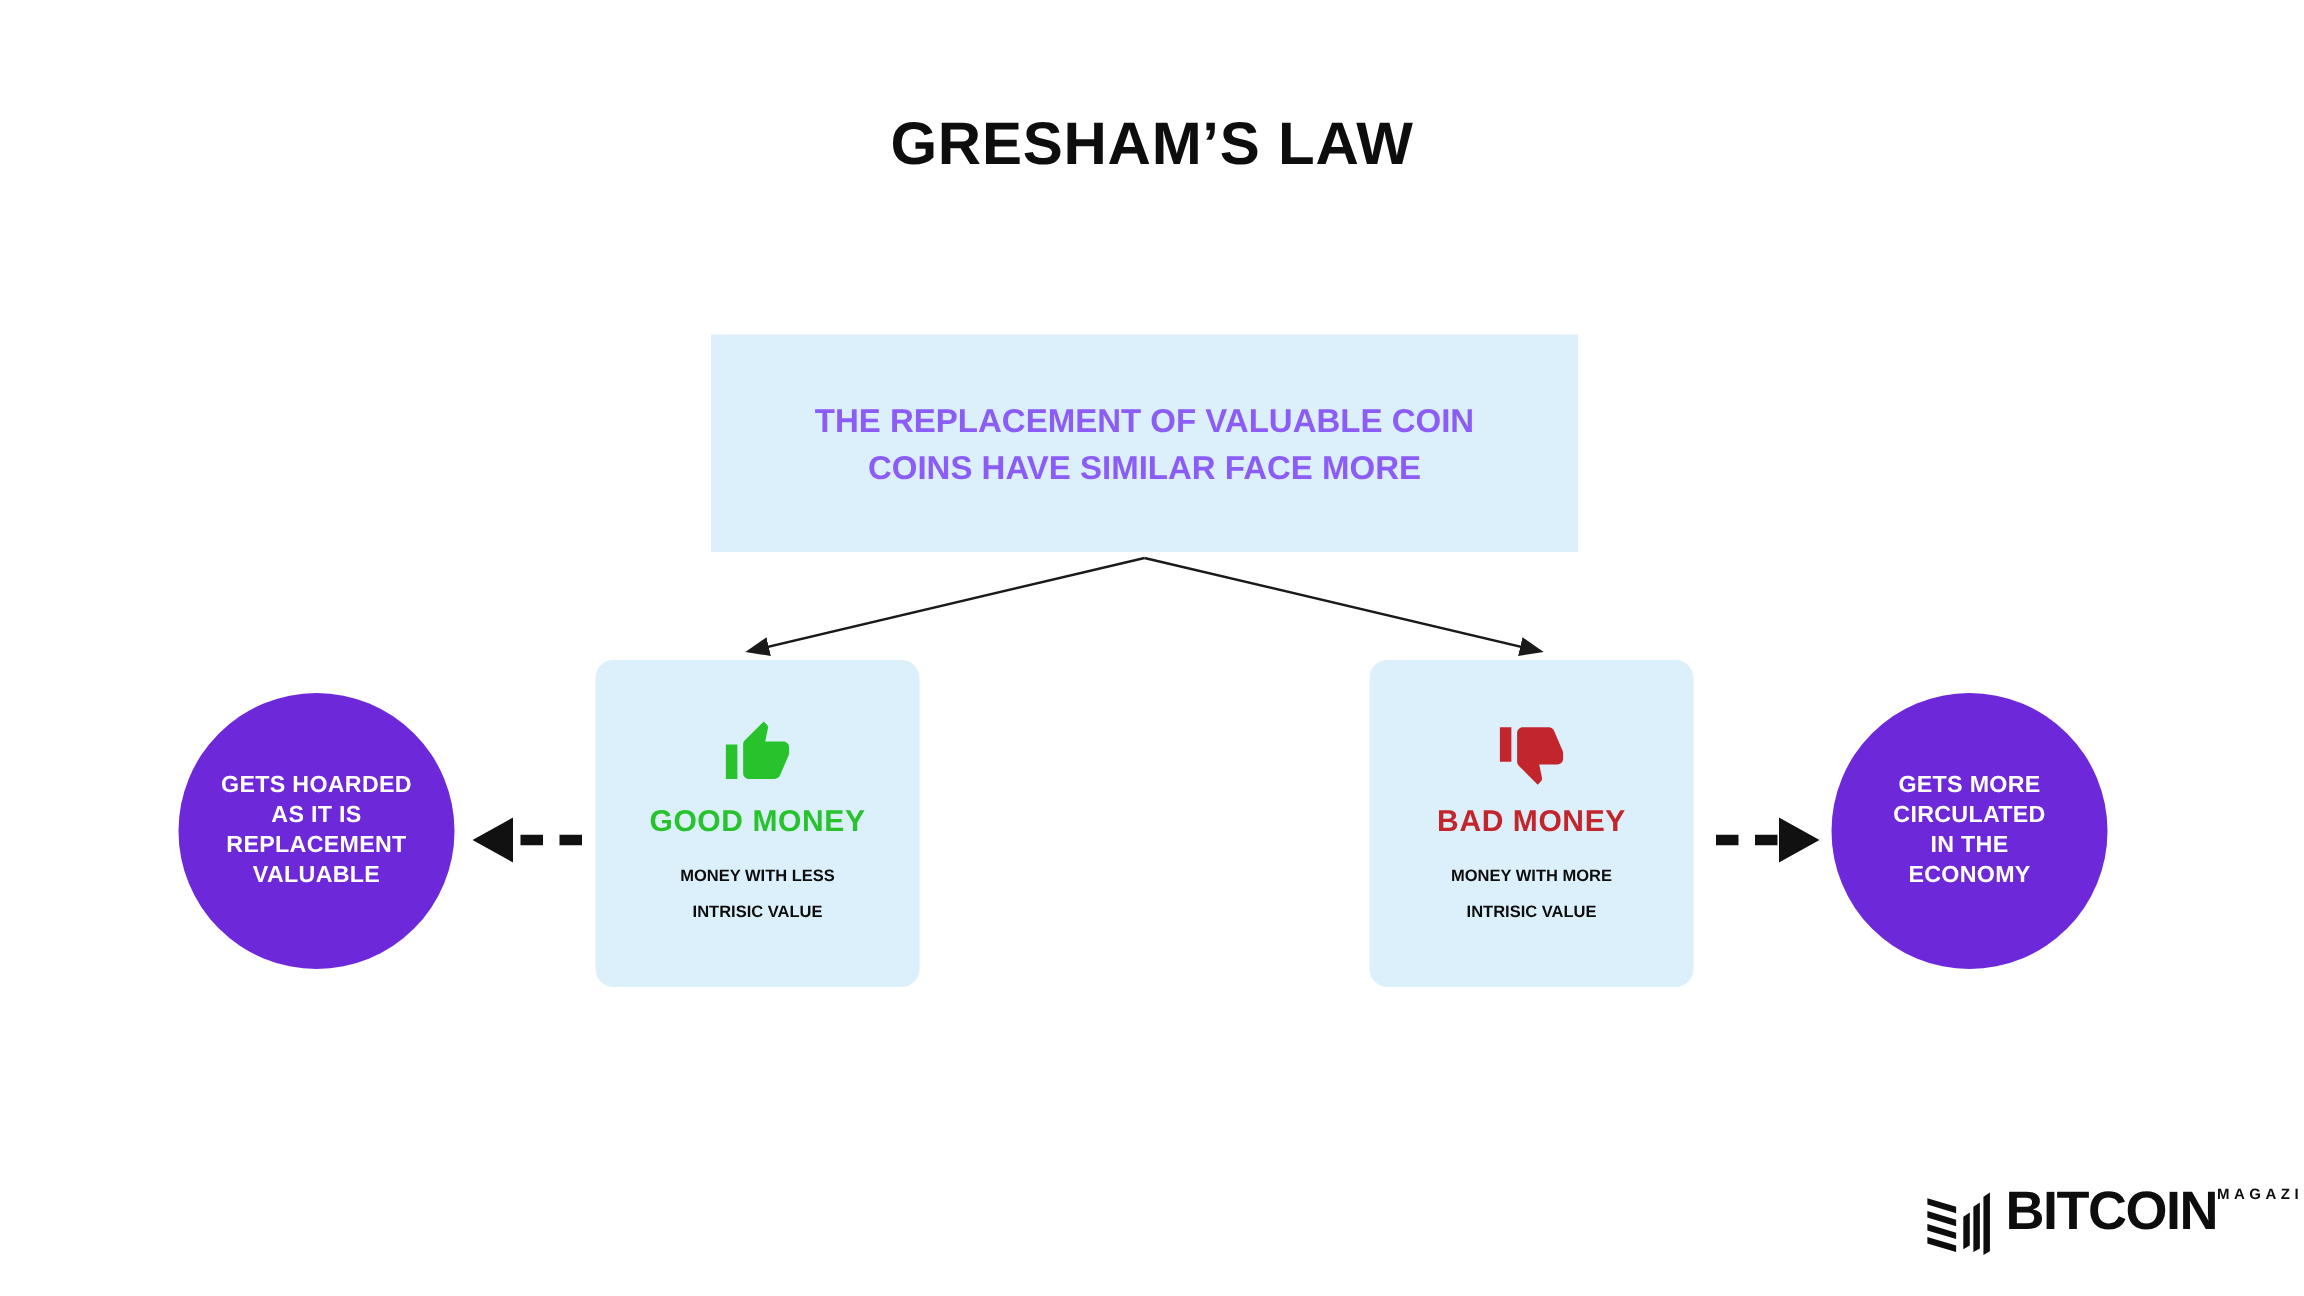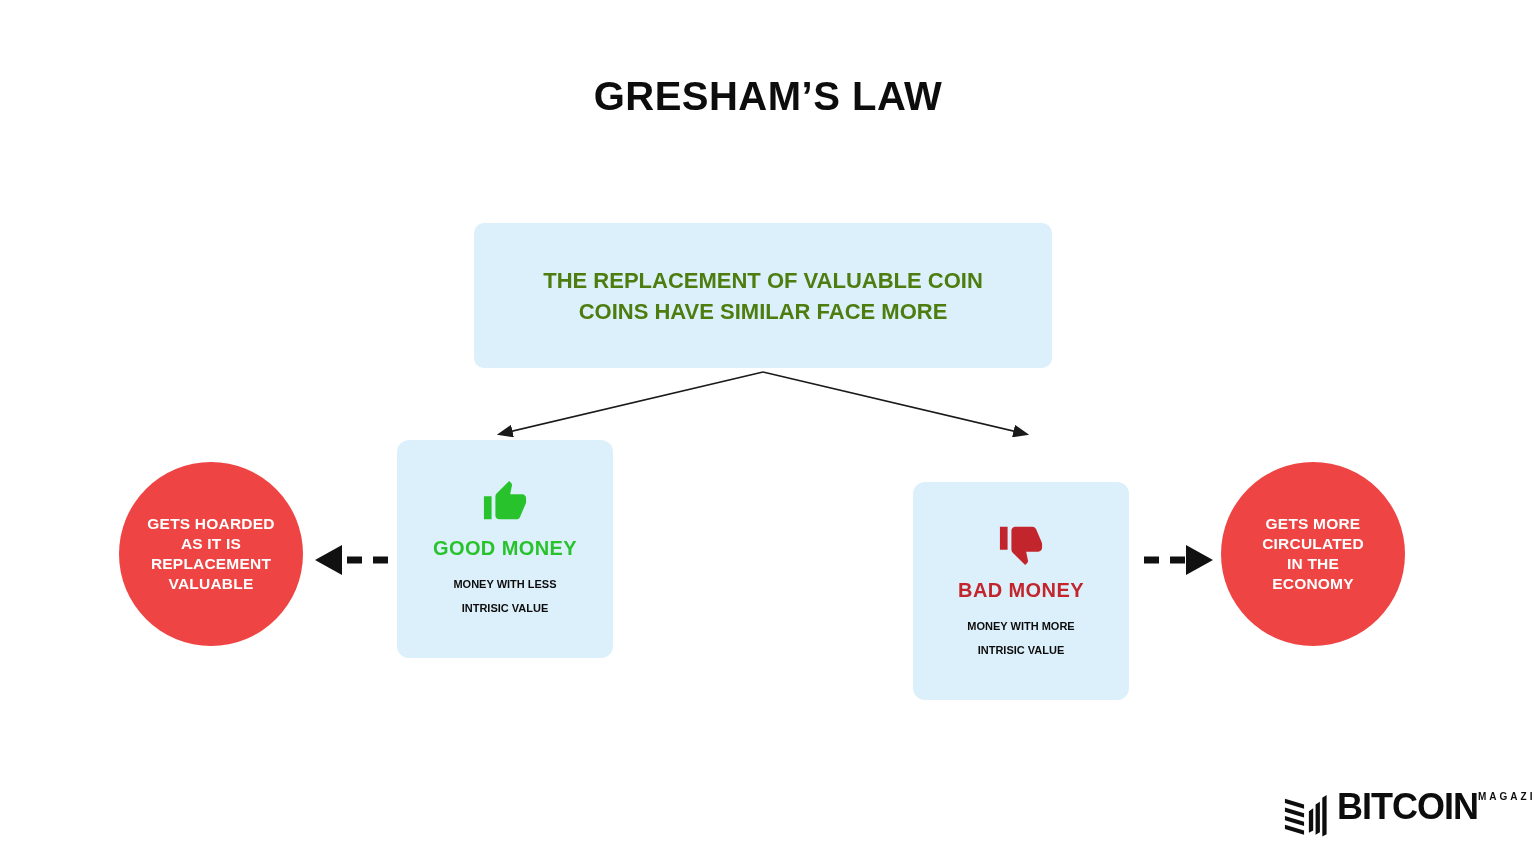--- a/index.html
+++ b/index.html
@@ -9,45 +9,45 @@
   .canvas { position: relative; width: 1244px; height: 864px; background: #fff; }
 
   .title {
     position: absolute; left: 0; top: 74px; width: 1536px;
     text-align: center; font-size: 40px; font-weight: 800;
     letter-spacing: 0.5px; color: #0d0d0d;
   }
 
   .def-box {
     position: absolute; left: 474px; top: 223px; width: 578px; height: 145px;
-    background: #dcf0fb; border-radius: 10px;
+    background: #dcf0fb; border-radius: 0;
     display: flex; flex-direction: column; justify-content: center; align-items: center;
     font-size: 22px; font-weight: 800; line-height: 31px; text-align: center;
-    color: #4d7c0f;
+    color: #8b5cf6;
   }
 
   .overlay { position: absolute; left: 0; top: 0; width: 1536px; height: 864px; pointer-events: none; }
 
   .card {
     position: absolute; top: 440px; width: 216px; height: 218px;
     background: #dcf0fb; border-radius: 12px;
     display: flex; flex-direction: column; align-items: center; justify-content: center;
     text-align: center;
   }
   .card-good { left: 397px; }
-  .card-bad  { left: 913px; margin-top: 42px; }
+  .card-bad  { left: 913px; }
   .thumb { width: 46px; height: 46px; margin-bottom: 12px; }
   .card-label { font-size: 20px; font-weight: 800; letter-spacing: 0.4px; margin-bottom: 12px; }
   .label-good { color: #28c32c; }
   .label-bad  { color: #c2262c; }
   .card-desc { font-size: 11px; font-weight: 800; line-height: 24px; color: #0d0d0d; }
 
   .circle {
     position: absolute; top: 462px; width: 184px; height: 184px;
-    background: #ef4444; border-radius: 50%;
+    background: #6d28d9; border-radius: 50%;
     display: flex; align-items: center; justify-content: center;
     text-align: center; color: #ffffff;
     font-size: 15.5px; font-weight: 800; line-height: 20px; letter-spacing: 0.2px;
   }
   .circle-left  { left: 119px; }
   .circle-right { left: 1221px; }
 
   .logo {
     position: absolute; left: 1283px; top: 789px;
     display: flex; align-items: flex-start;

